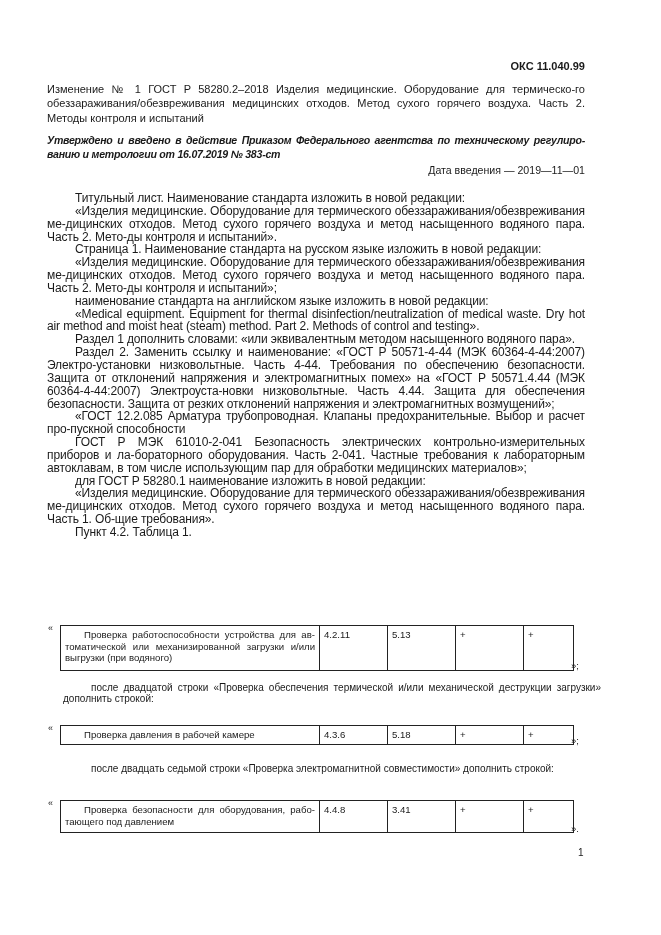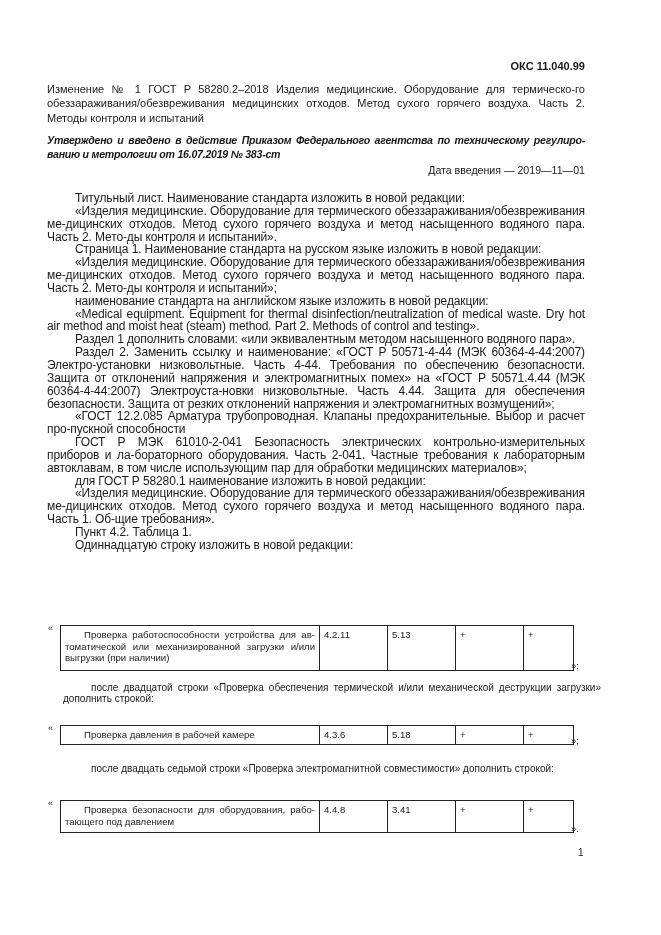--- a/index.html
+++ b/index.html
@@ -70,29 +70,28 @@
     <p class="last-left">«Изделия медицинские. Оборудование для термического обеззараживания/обезвреживания ме-дицинских отходов. Метод сухого горячего воздуха и метод насыщенного водяного пара. Часть 2. Мето-ды контроля и испытаний»;</p>
     <p class="last-left">наименование стандарта на английском языке изложить в новой редакции:</p>
     <p class="last-left">«Medical equipment. Equipment for thermal disinfection/neutralization of medical waste. Dry hot air method and moist heat (steam) method. Part 2. Methods of control and testing».</p>
     <p class="last-left">Раздел 1 дополнить словами: «или эквивалентным методом насыщенного водяного пара».</p>
     <p class="last-left">Раздел 2. Заменить ссылку и наименование: «ГОСТ Р 50571-4-44 (МЭК 60364-4-44:2007) Электро-установки низковольтные. Часть 4-44. Требования по обеспечению безопасности. Защита от отклонений напряжения и электромагнитных помех» на «ГОСТ Р 50571.4.44 (МЭК 60364-4-44:2007) Электроуста-новки низковольтные. Часть 4.44. Защита для обеспечения безопасности. Защита от резких отклонений напряжения и электромагнитных возмущений»;</p>
     <p class="last-left">«ГОСТ 12.2.085 Арматура трубопроводная. Клапаны предохранительные. Выбор и расчет про-пускной способности</p>
     <p class="last-left">ГОСТ Р МЭК 61010-2-041 Безопасность электрических контрольно-измерительных приборов и ла-бораторного оборудования. Часть 2-041. Частные требования к лабораторным автоклавам, в том числе использующим пар для обработки медицинских материалов»;</p>
     <p class="last-left">для ГОСТ Р 58280.1 наименование изложить в новой редакции:</p>
     <p class="last-left">«Изделия медицинские. Оборудование для термического обеззараживания/обезвреживания ме-дицинских отходов. Метод сухого горячего воздуха и метод насыщенного водяного пара. Часть 1. Об-щие требования».</p>
     <p class="last-left">Пункт 4.2. Таблица 1.</p>
-    <p class="last-left">Одиннадцатую строку изложить в новой редакции:</p>
   </div>
 
   <div class="tbl-wrap" style="top:625px;">
     <span class="quote-open">«</span>
     <table class="row" style="top:0;">
       <tbody>
           <tr>
-        <td class="c1" style="height:38px;"><span class="ind"></span><span>Проверка работоспособности устройства для ав-томатической или механизированной загрузки и/или выгрузки (при наличии)</span></td>
+        <td class="c1" style="height:38px;"><span class="ind"></span><span>Проверка работоспособности устройства для ав-томатической или механизированной загрузки и/или выгрузки (при водяного)</span></td>
         <td class="c2">4.2.11</td>
         <td class="c3">5.13</td>
         <td class="c4">+</td>
         <td class="c5">+</td>
       </tr>
     </tbody>
       </table>
     <span class="quote-close" style="top:35px;">»;</span>
   </div>
 

